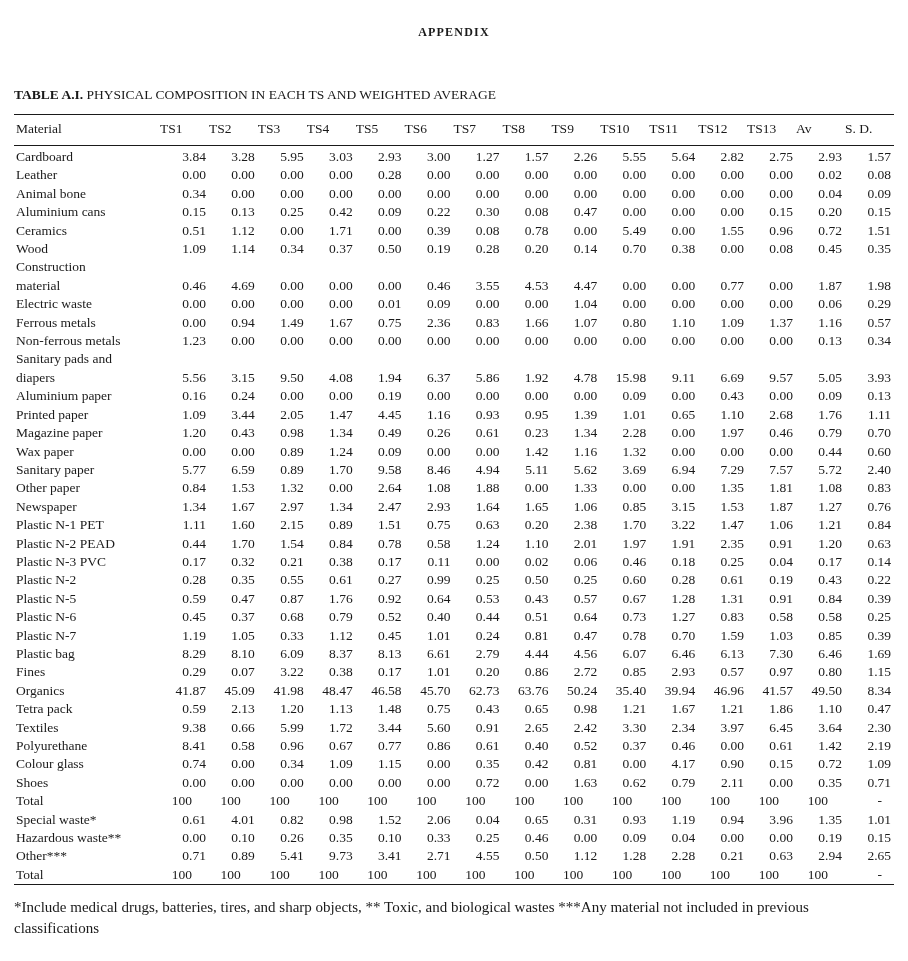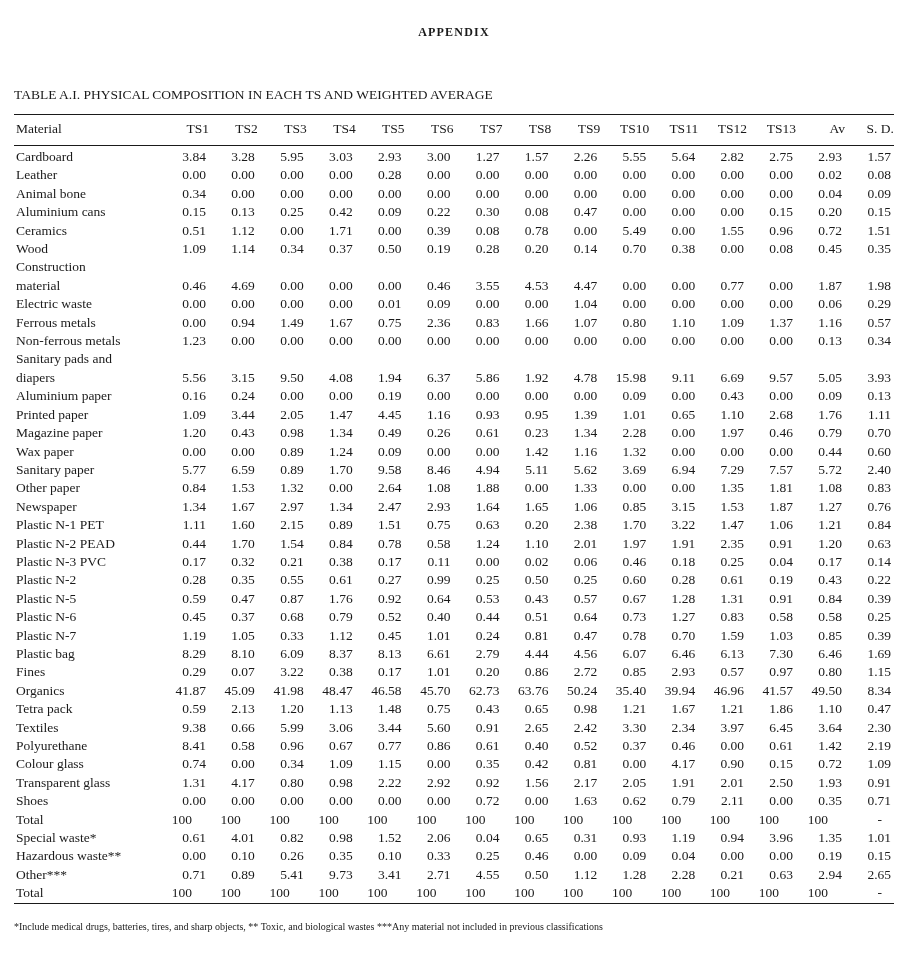--- a/index.html
+++ b/index.html
@@ -26,39 +26,39 @@
     margin-top: 8px;
     line-height: 20px;
   }
   .caption {
     margin-top: 44px;
     font-size: 13.5px;
     line-height: 17px;
     white-space: nowrap;
   }
   .caption .cap-label {
-    font-weight: normal;
+    font-weight: bold;
   }
   table.comp-table {
     width: 880px;
     border-collapse: collapse;
     table-layout: fixed;
     margin-top: 11px;
     border-top: 1.5px solid #1a1a1a;
     border-bottom: 1.5px solid #1a1a1a;
   }
   col.c-mat { width: 146px; }
   thead tr {
     border-bottom: 1.5px solid #1a1a1a;
   }
   th {
     font-weight: normal;
     font-size: 13.5px;
     padding: 6px 0 8px 0;
-    text-align: right;
+    text-align: left;
     vertical-align: bottom;
   }
   th.mat {
     text-align: left;
     padding-left: 2px;
   }
   td {
     font-size: 13.5px;
     line-height: 18.4px;
     padding: 0;
@@ -73,21 +73,21 @@
     text-align: right;
     padding-right: 3px;
     font-variant-numeric: tabular-nums;
   }
   td.num.whole { padding-right: 17px; }
   td.num.dash  { padding-right: 12px; }
   tbody tr:first-child td { padding-top: 2px; }
   .footnote {
     width: 880px;
     margin-top: 12px;
-    font-size: 10px;
+    font-size: 15px;
     line-height: 21px;
   }
 </style>
 </head>
 <body>
 
 <div class="sheet">
   <div class="appendix-title">APPENDIX</div>
 
   <div class="caption">
@@ -641,21 +641,21 @@
           <td class="num">1.21</td>
           <td class="num">1.86</td>
           <td class="num">1.10</td>
           <td class="num">0.47</td>
         </tr>
         <tr>
           <td class="mat">Textiles</td>
           <td class="num">9.38</td>
           <td class="num">0.66</td>
           <td class="num">5.99</td>
-          <td class="num">3.06</td>
+          <td class="num">1.72</td>
           <td class="num">3.44</td>
           <td class="num">5.60</td>
           <td class="num">0.91</td>
           <td class="num">2.65</td>
           <td class="num">2.42</td>
           <td class="num">3.30</td>
           <td class="num">2.34</td>
           <td class="num">3.97</td>
           <td class="num">6.45</td>
           <td class="num">3.64</td>
@@ -689,38 +689,20 @@
           <td class="num">0.00</td>
           <td class="num">0.35</td>
           <td class="num">0.42</td>
           <td class="num">0.81</td>
           <td class="num">0.00</td>
           <td class="num">4.17</td>
           <td class="num">0.90</td>
           <td class="num">0.15</td>
           <td class="num">0.72</td>
           <td class="num">1.09</td>
-        </tr>
-        <tr>
-          <td class="mat">Transparent glass</td>
-          <td class="num">1.31</td>
-          <td class="num">4.17</td>
-          <td class="num">0.80</td>
-          <td class="num">0.98</td>
-          <td class="num">2.22</td>
-          <td class="num">2.92</td>
-          <td class="num">0.92</td>
-          <td class="num">1.56</td>
-          <td class="num">2.17</td>
-          <td class="num">2.05</td>
-          <td class="num">1.91</td>
-          <td class="num">2.01</td>
-          <td class="num">2.50</td>
-          <td class="num">1.93</td>
-          <td class="num">0.91</td>
         </tr>
         <tr>
           <td class="mat">Shoes</td>
           <td class="num">0.00</td>
           <td class="num">0.00</td>
           <td class="num">0.00</td>
           <td class="num">0.00</td>
           <td class="num">0.00</td>
           <td class="num">0.00</td>
           <td class="num">0.72</td>

